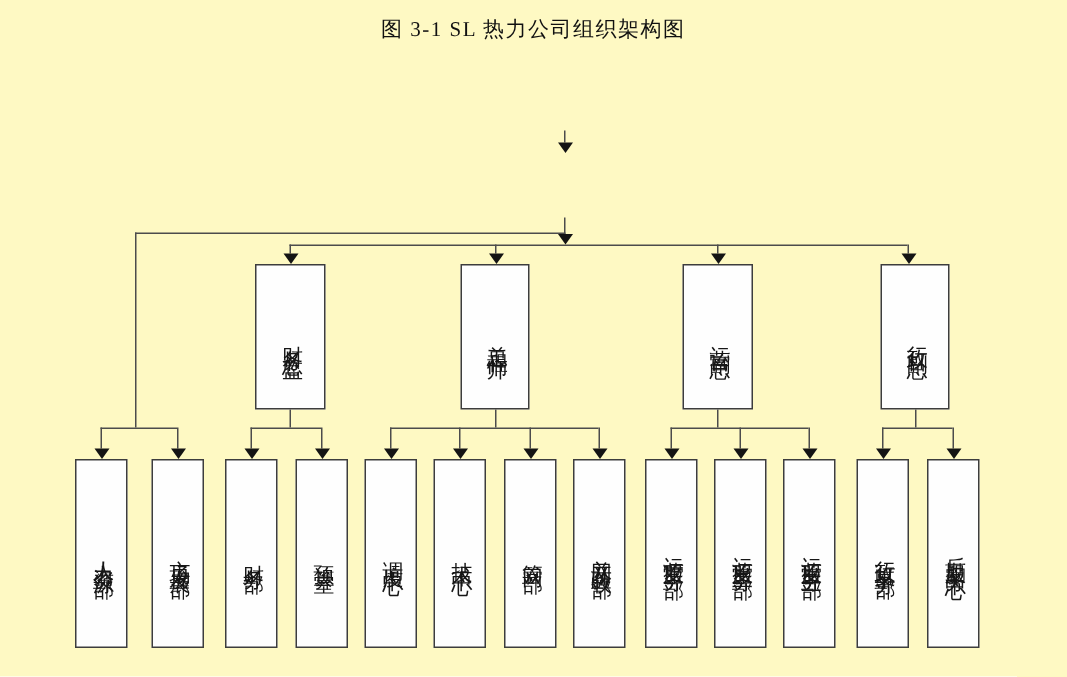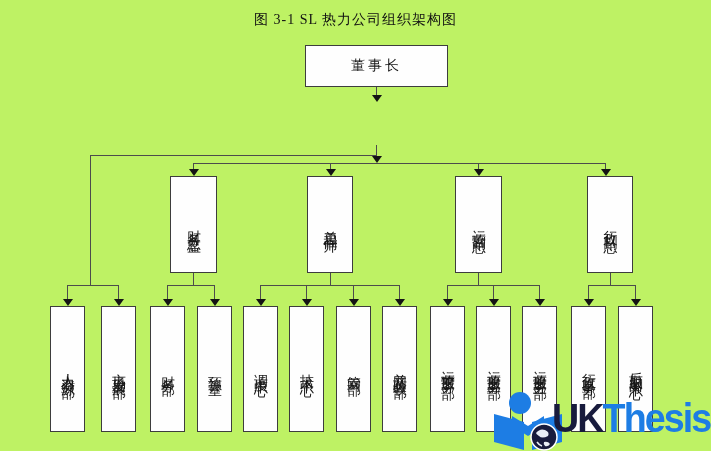--- a/index.html
+++ b/index.html
@@ -1,17 +1,17 @@
 <!DOCTYPE html>
 <html><head>
 <meta charset="utf-8">
 <style>
   html,body { margin:0; padding:0; background:#ffffff; }
   #canvas {
-    position:relative; width:711px; height:451px; background:#bef264;
+    position:relative; width:711px; height:451px; background:#fef9c3;
     font-family:"Liberation Serif","DejaVu Serif",serif; overflow:hidden;
   }
   .fig-title {
     position:absolute; left:0; top:11px; width:711px; text-align:center;
     font-size:14px; color:#111; letter-spacing:1px;
   }
   .node {
     position:absolute; box-sizing:border-box; border:1px solid #3d3d3d;
     background:#fefefe; color:#161616; display:flex; align-items:center;
     justify-content:center; font-size:14px;
@@ -38,21 +38,20 @@
     transform:scaleX(0.94); transform-origin:left top; white-space:nowrap;
   }
 </style>
 </head>
 <body>
 
 <div id="canvas">
 
   <div class="fig-title">图 3-1 SL 热力公司组织架构图</div>
 
-  <div class="node hnode" style="left:305px; top:45px; width:143px; height:42px;">董事长</div>
 
   <div class="node vnode" style="left:170px; top:176px; width:47px; height:97px;">财务总监</div>
   <div class="node vnode" style="left:307px; top:176px; width:46px; height:97px;">总工程师</div>
   <div class="node vnode" style="left:455px; top:176px; width:47px; height:97px;">运营副总</div>
   <div class="node vnode" style="left:587px; top:176px; width:46px; height:97px;">行政副总</div>
 
   <div class="node vnode" style="left:50px;  top:306px; width:35px; height:126px;">人力资源部</div>
   <div class="node vnode" style="left:101px; top:306px; width:35px; height:126px;">市场发展部</div>
   <div class="node vnode" style="left:150px; top:306px; width:35px; height:126px;">财务部</div>
   <div class="node vnode" style="left:197px; top:306px; width:35px; height:126px;">预算室</div>
@@ -112,32 +111,14 @@
       <div class="arrowhead" style="left: 302px; top: 299px;"></div>
       <div class="arrowhead" style="left: 349px; top: 299px;"></div>
       <div class="arrowhead" style="left: 395px; top: 299px;"></div>
       <div class="arrowhead" style="left: 443px; top: 299px;"></div>
       <div class="arrowhead" style="left: 489px; top: 299px;"></div>
       <div class="arrowhead" style="left: 535px; top: 299px;"></div>
       <div class="arrowhead" style="left: 584px; top: 299px;"></div>
       <div class="arrowhead" style="left: 631px; top: 299px;"></div>
     </div>
 
-  <div class="wm">
-    <svg width="72" height="59" viewBox="0 0 72 59">
-      <circle cx="28" cy="11" r="11" fill="#1d7de4"></circle>
-      <polygon points="20,24 36,34 36,44 20,34" fill="#1d7de4"></polygon>
-      <polygon points="36,34 52,24 52,34 36,44" fill="#1d7de4"></polygon>
-      <path d="M2,22 L32,30 L32,58 L2,50 Z" fill="#1d7de4"></path>
-      <path d="M70,22 L40,30 L40,58 L70,50 Z" fill="#1d7de4"></path>
-      <g>
-        <circle cx="52" cy="45" r="13" fill="#181b3d" stroke="#ffffff" stroke-width="1.5"></circle>
-        <path d="M44,41 q4,-5 9,-3 q5,2 3,6 q-6,3 -9,0 q-3,-2 -3,-3 Z" fill="#e9eef6"></path>
-        <path d="M52,50 q4,-1 6,2 q-2,3 -5,2 q-2,-2 -1,-4 Z" fill="#e9eef6"></path>
-        <path d="M45,50 a10,10 0 0 0 5,4" stroke="#e9eef6" stroke-width="1.5" fill="none"></path>
-      </g>
-    </svg>
-    <div class="wm-text">
-      <span style="color:#181b3d;">UK</span><span style="color:#1d7de4;">Thesis</span>
-    </div>
-  </div>
 
 </div>
 
 </body></html>

